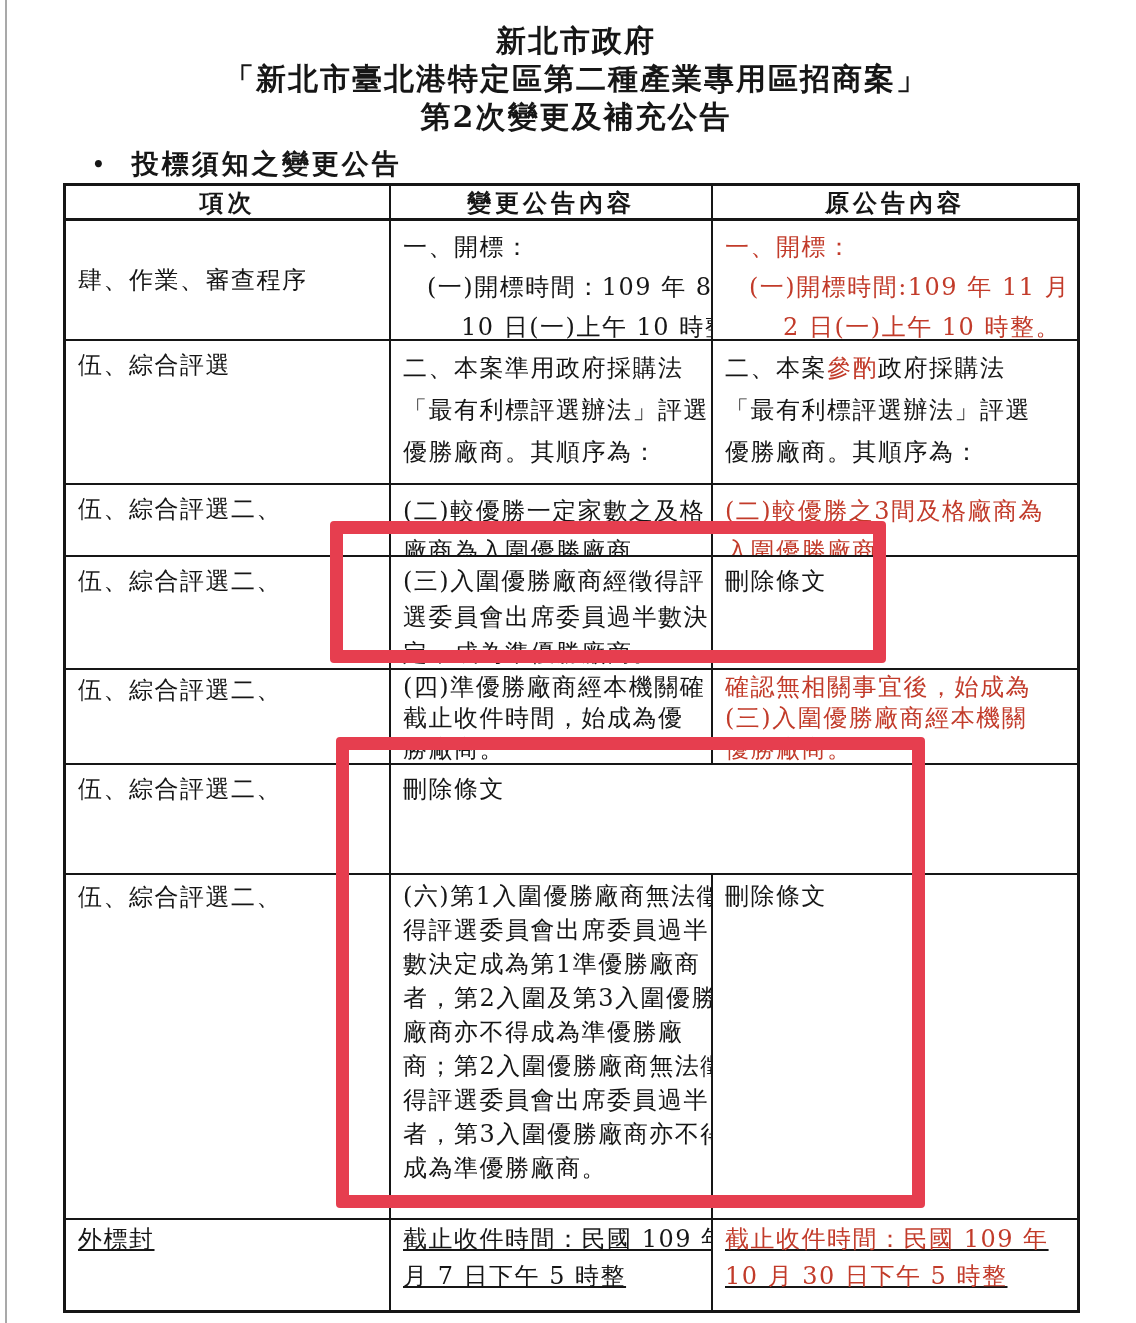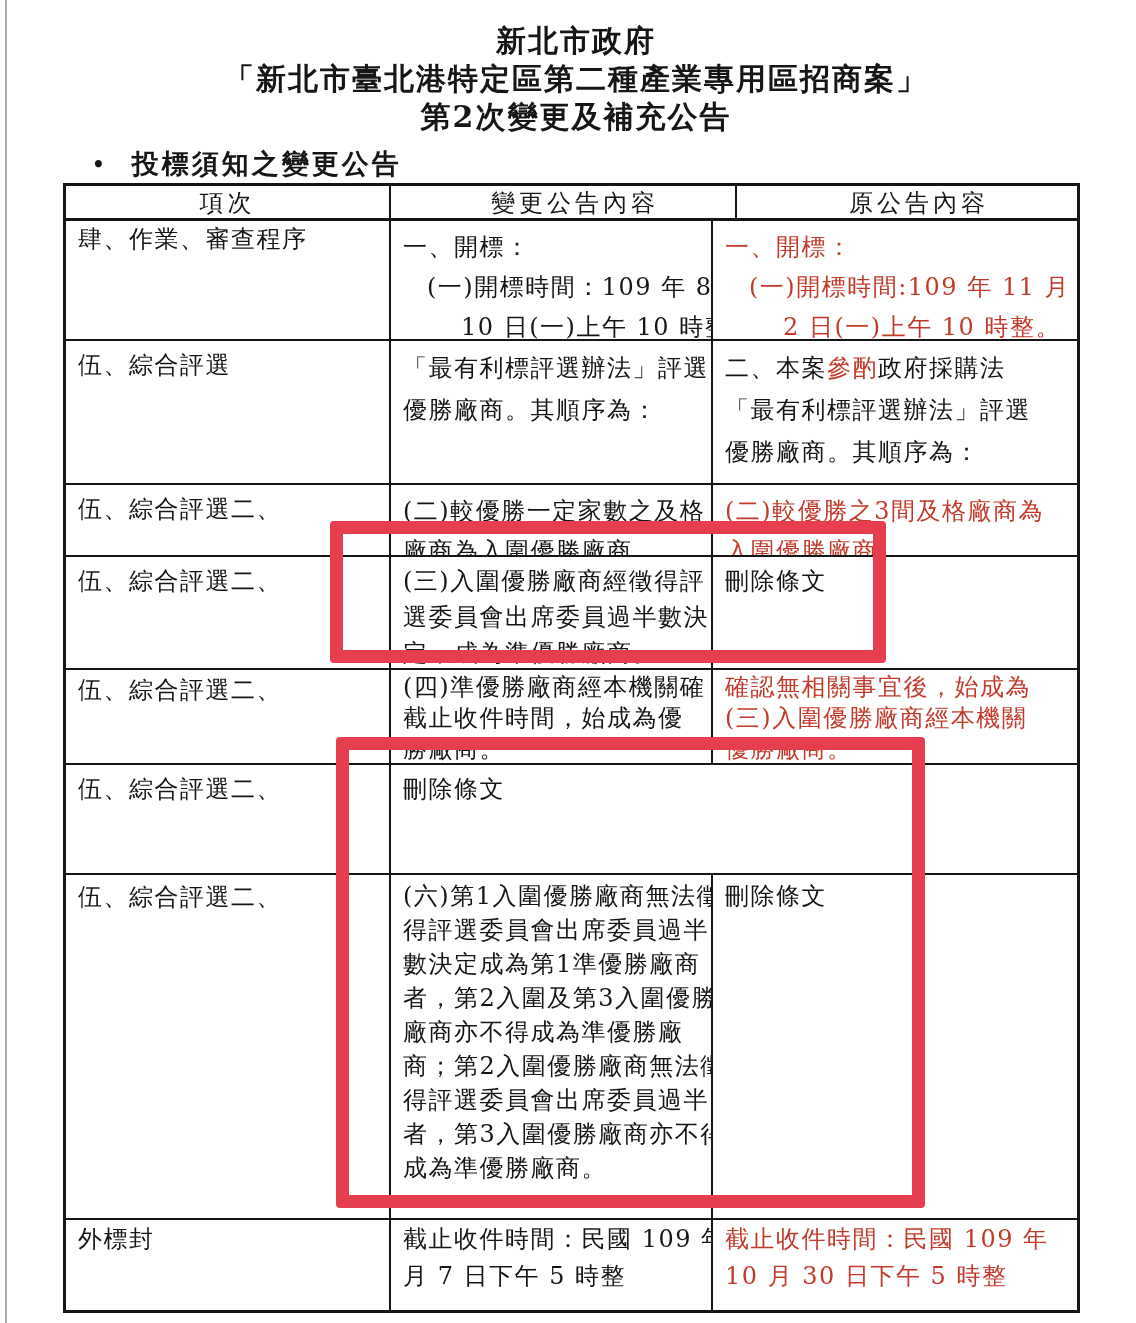--- a/index.html
+++ b/index.html
@@ -43,22 +43,21 @@
   .trow{
     display:grid;
     grid-template-columns:325px 322px 1fr;
     border-bottom:2px solid var(--ink);
     overflow:hidden;
   }
   .trow:last-child{border-bottom:none;}
   .thead{
     height:35px;
     border-bottom:3px solid var(--ink);
-    font-weight:normal;
-    gap:24px;
+    font-weight:bold;
   }
   .thead .cell{
     text-align:center;padding:2px 0 0 0;line-height:30px;
     letter-spacing:4px;
   }
   .cell{
     border-right:2px solid var(--ink);
     padding:6px 12px 0 12px;
     overflow:hidden;
   }
@@ -69,29 +68,29 @@
   .red{color:var(--red-text);}
   
   .r1{height:120px;}
   .r2{height:144px;}
   .r3{height:72px;}
   .r4{height:113px;}
   .r5{height:95px;}
   .r6{height:110px;}
   .r7{height:345px;}
   .r8{height:90px;}
-  .r1 .c1{display:flex;padding-top:0;}
+  .r1 .c1{display:flex;align-items:center;padding-top:0;}
   .r2 .line{line-height:42px;}
   .r4 .line{line-height:36px;}
   .r5 .cell{padding-top:2px;}
   .r5 .line{line-height:31px;}
   .r6 .line{line-height:36px;}
   .r7 .cell{padding-top:4px;}
   .r7 .line{line-height:34px;}
-  .r8 .cell{padding-top:1px;}
+  .r8 .cell{padding-top:1px;text-decoration:underline;}
   .r8 .line{line-height:37px;}
   .c1 .line{line-height:36px;}
   
   .ann-box{
     position:absolute;
     border:13px solid var(--ann);
     border-radius:4px;
     z-index:6;
   }
   #ann1{left:330px;top:521px;width:556px;height:142px;}
@@ -133,20 +132,21 @@
           <div class="line ind0"><span class="red">一、開標：</span></div>
           <div class="line ind1"><span class="red">(一)開標時間:109 年 11 月</span></div>
           <div class="line ind2"><span class="red">2 日(一)上午 10 時整。</span></div>
         </div>
       </div>
       <div class="trow r2">
         <div class="cell c1">
           <div class="line ind0"><span>伍、綜合評選</span></div>
         </div>
         <div class="cell c2">
+          <div class="line ind0"><span>二、本案準用政府採購法</span></div>
           <div class="line ind0"><span>「最有利標評選辦法」評選</span></div>
           <div class="line ind0"><span>優勝廠商。其順序為：</span></div>
         </div>
         <div class="cell c3">
           <div class="line ind0"><span>二、本案</span><span class="red">參酌</span><span>政府採購法</span></div>
           <div class="line ind0"><span>「最有利標評選辦法」評選</span></div>
           <div class="line ind0"><span>優勝廠商。其順序為：</span></div>
         </div>
       </div>
       <div class="trow r3">

